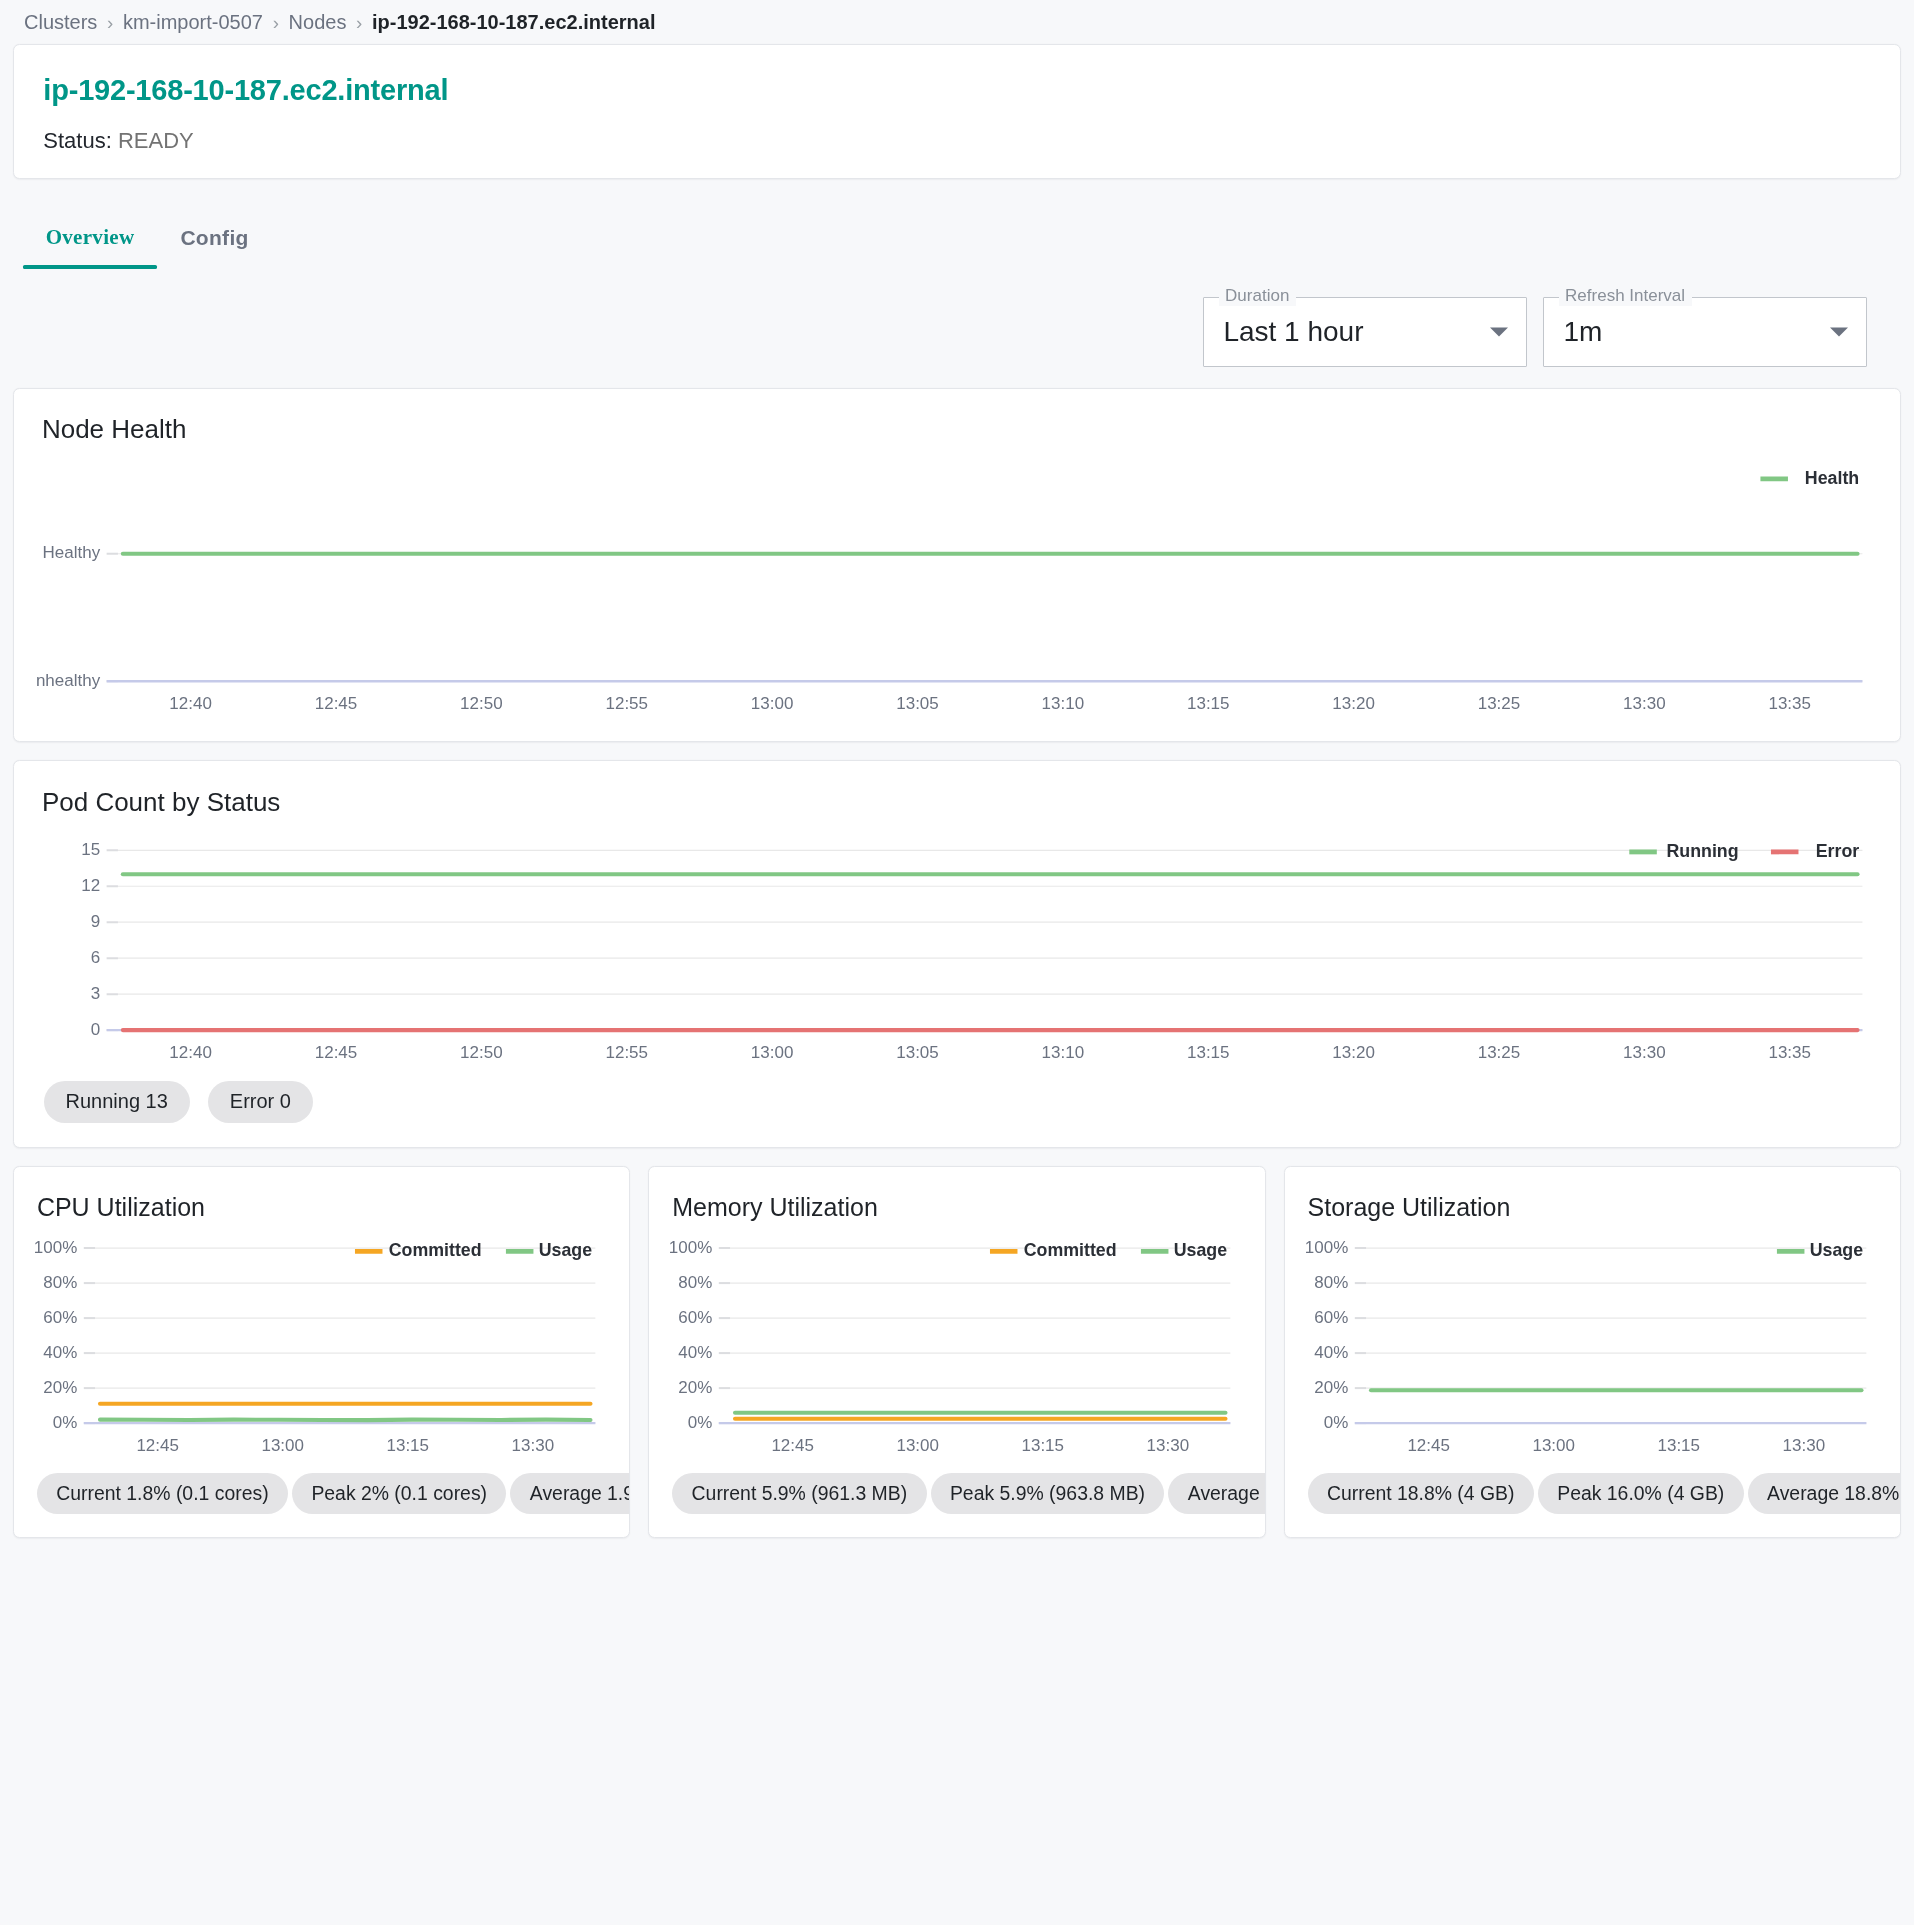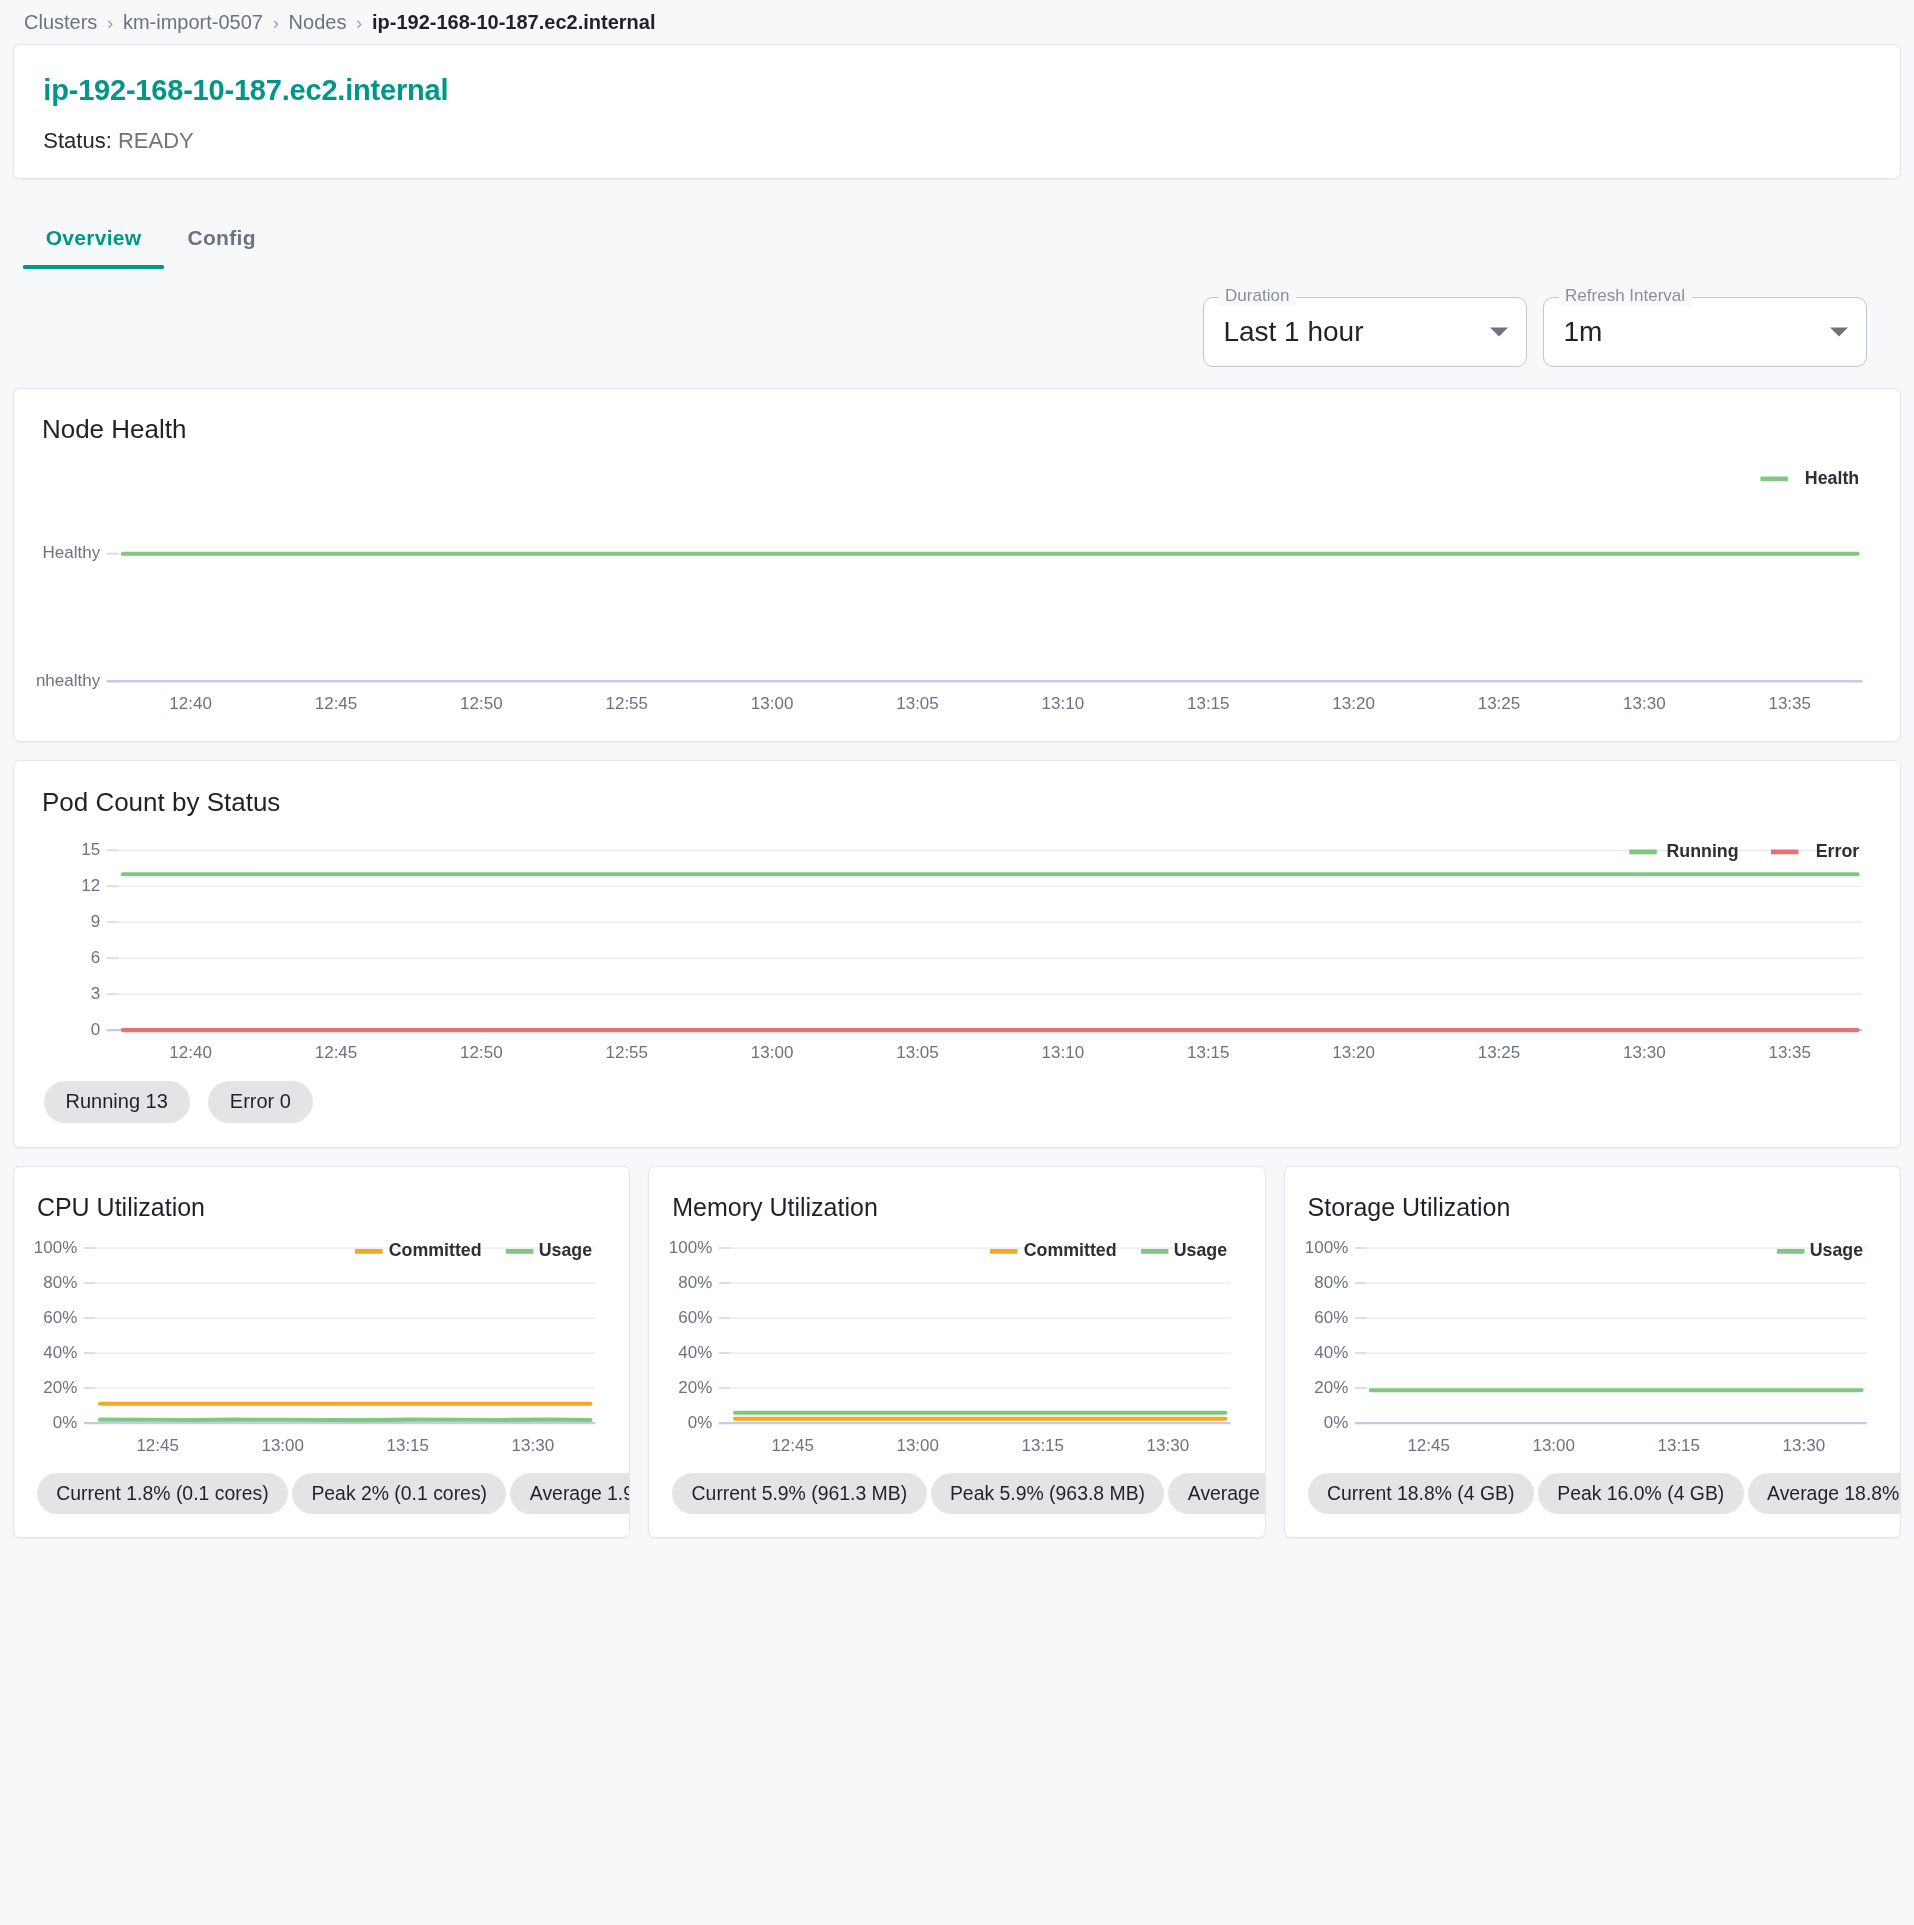--- a/index.html
+++ b/index.html
@@ -41,35 +41,35 @@
   .node-status .val { color: #737373; }
 
   
   .tabs-wrap { margin: 0 13px; position: relative; }
   .tabs { display: flex; align-items: flex-end; height: 75px; padding-left: 9.7px; }
   .tab {
     font-size: 21px; font-weight: 700; letter-spacing: 0.3px;
     color: #6b7280; padding: 0 23px 19.4px 23px;
     position: relative; cursor: pointer;
   }
-  .tab.active { color: #009688; }
+  .tab.active { color: #009688; font-family: Liberation Serif, serif; }
   .tab.active::after {
     content: ""; position: absolute; left: 0; right: 0; bottom: 0;
     height: 4px; background: #009688; border-radius: 1.6px;
   }
 
   
   .controls {
     display: flex; justify-content: flex-end; gap: 16px;
     padding: 27.5px 34px 21px 0; margin: 0 13px;
   }
   .select-field {
     position: relative;
     width: 324px; height: 70px;
-    border: 0.8px solid #c2c6cc; border-radius: 10px;
+    border: 0.8px solid #c2c6cc; border-radius: 1px;
     background: #fff;
     display: flex; align-items: center;
     padding: 0 19.4px;
   }
   .select-field .legend-label {
     position: absolute; top: -12px; left: 14.6px;
     background: #f7f8fa; padding: 0 6.5px;
     font-size: 17px; color: #8a9099;
   }
   .select-value { font-size: 28px; color: #1f2328; }

